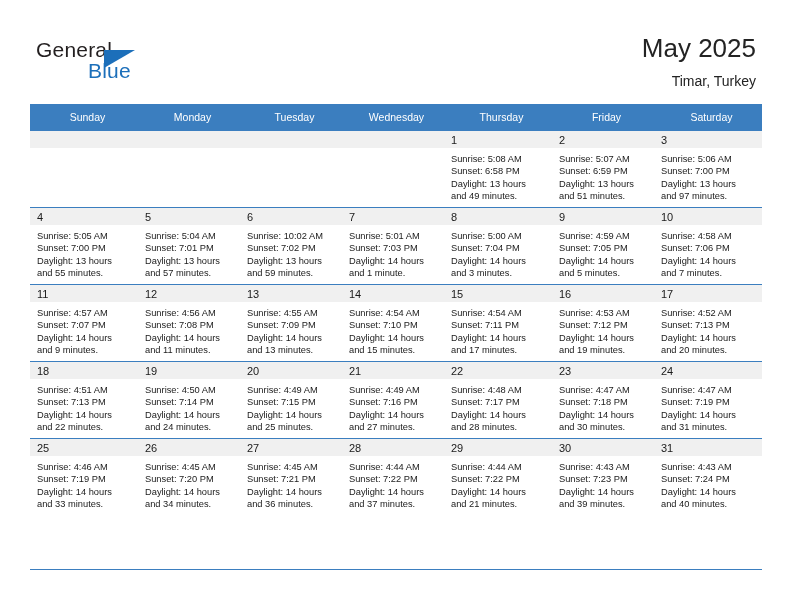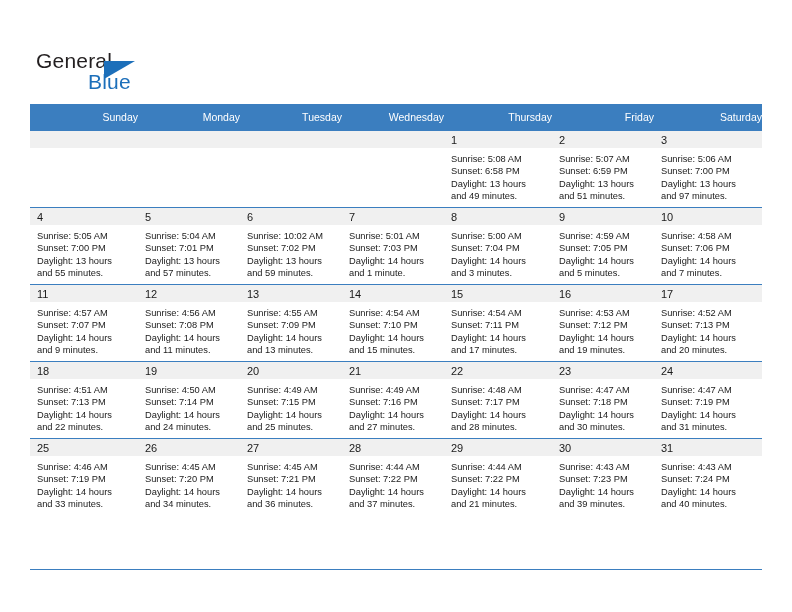--- a/index.html
+++ b/index.html
@@ -21,21 +21,20 @@
     box-sizing: border-box;
   }
 
   
   .header {
     position: absolute;
     left: 0;
     top: 0;
     width: 792px;
     height: 94px;
-    margin-top: 11px;
   }
   .brand {
     position: absolute;
     left: 36px;
     top: 38px;
     width: 200px;
     height: 50px;
   }
   .brand-general {
     position: absolute;
@@ -92,21 +91,21 @@
     top: 104px;
     width: 732px;
     border-collapse: collapse;
     table-layout: fixed;
   }
   .calendar th {
     background: #3b7ebf;
     color: #ffffff;
     font-size: 10.5px;
     font-weight: normal;
-    text-align: right;
+    text-align: center;
     padding: 6px 0 6px 7px;
     height: 14px;
     border: none;
   }
   .calendar td {
     vertical-align: top;
     height: 76px;
     padding: 0;
     border: none;
     border-top: 1px solid #3b7ebf;
@@ -161,20 +160,24 @@
 <div class="page">
 
   <div class="header">
 
     <div class="brand">
       <span class="brand-general">General</span>
       <span class="brand-triangle"></span>
       <span class="brand-blue">Blue</span>
     </div>
 
+    <div class="title-block">
+      <div class="cal-title">May 2025</div>
+      <div class="cal-subtitle">Timar, Turkey</div>
+    </div>
 
   </div>
 
   <table class="calendar">
     <colgroup>
       <col class="col-sun">
         <col class="col-mon">
         <col class="col-tue">
         <col class="col-wed">
         <col class="col-thu">

